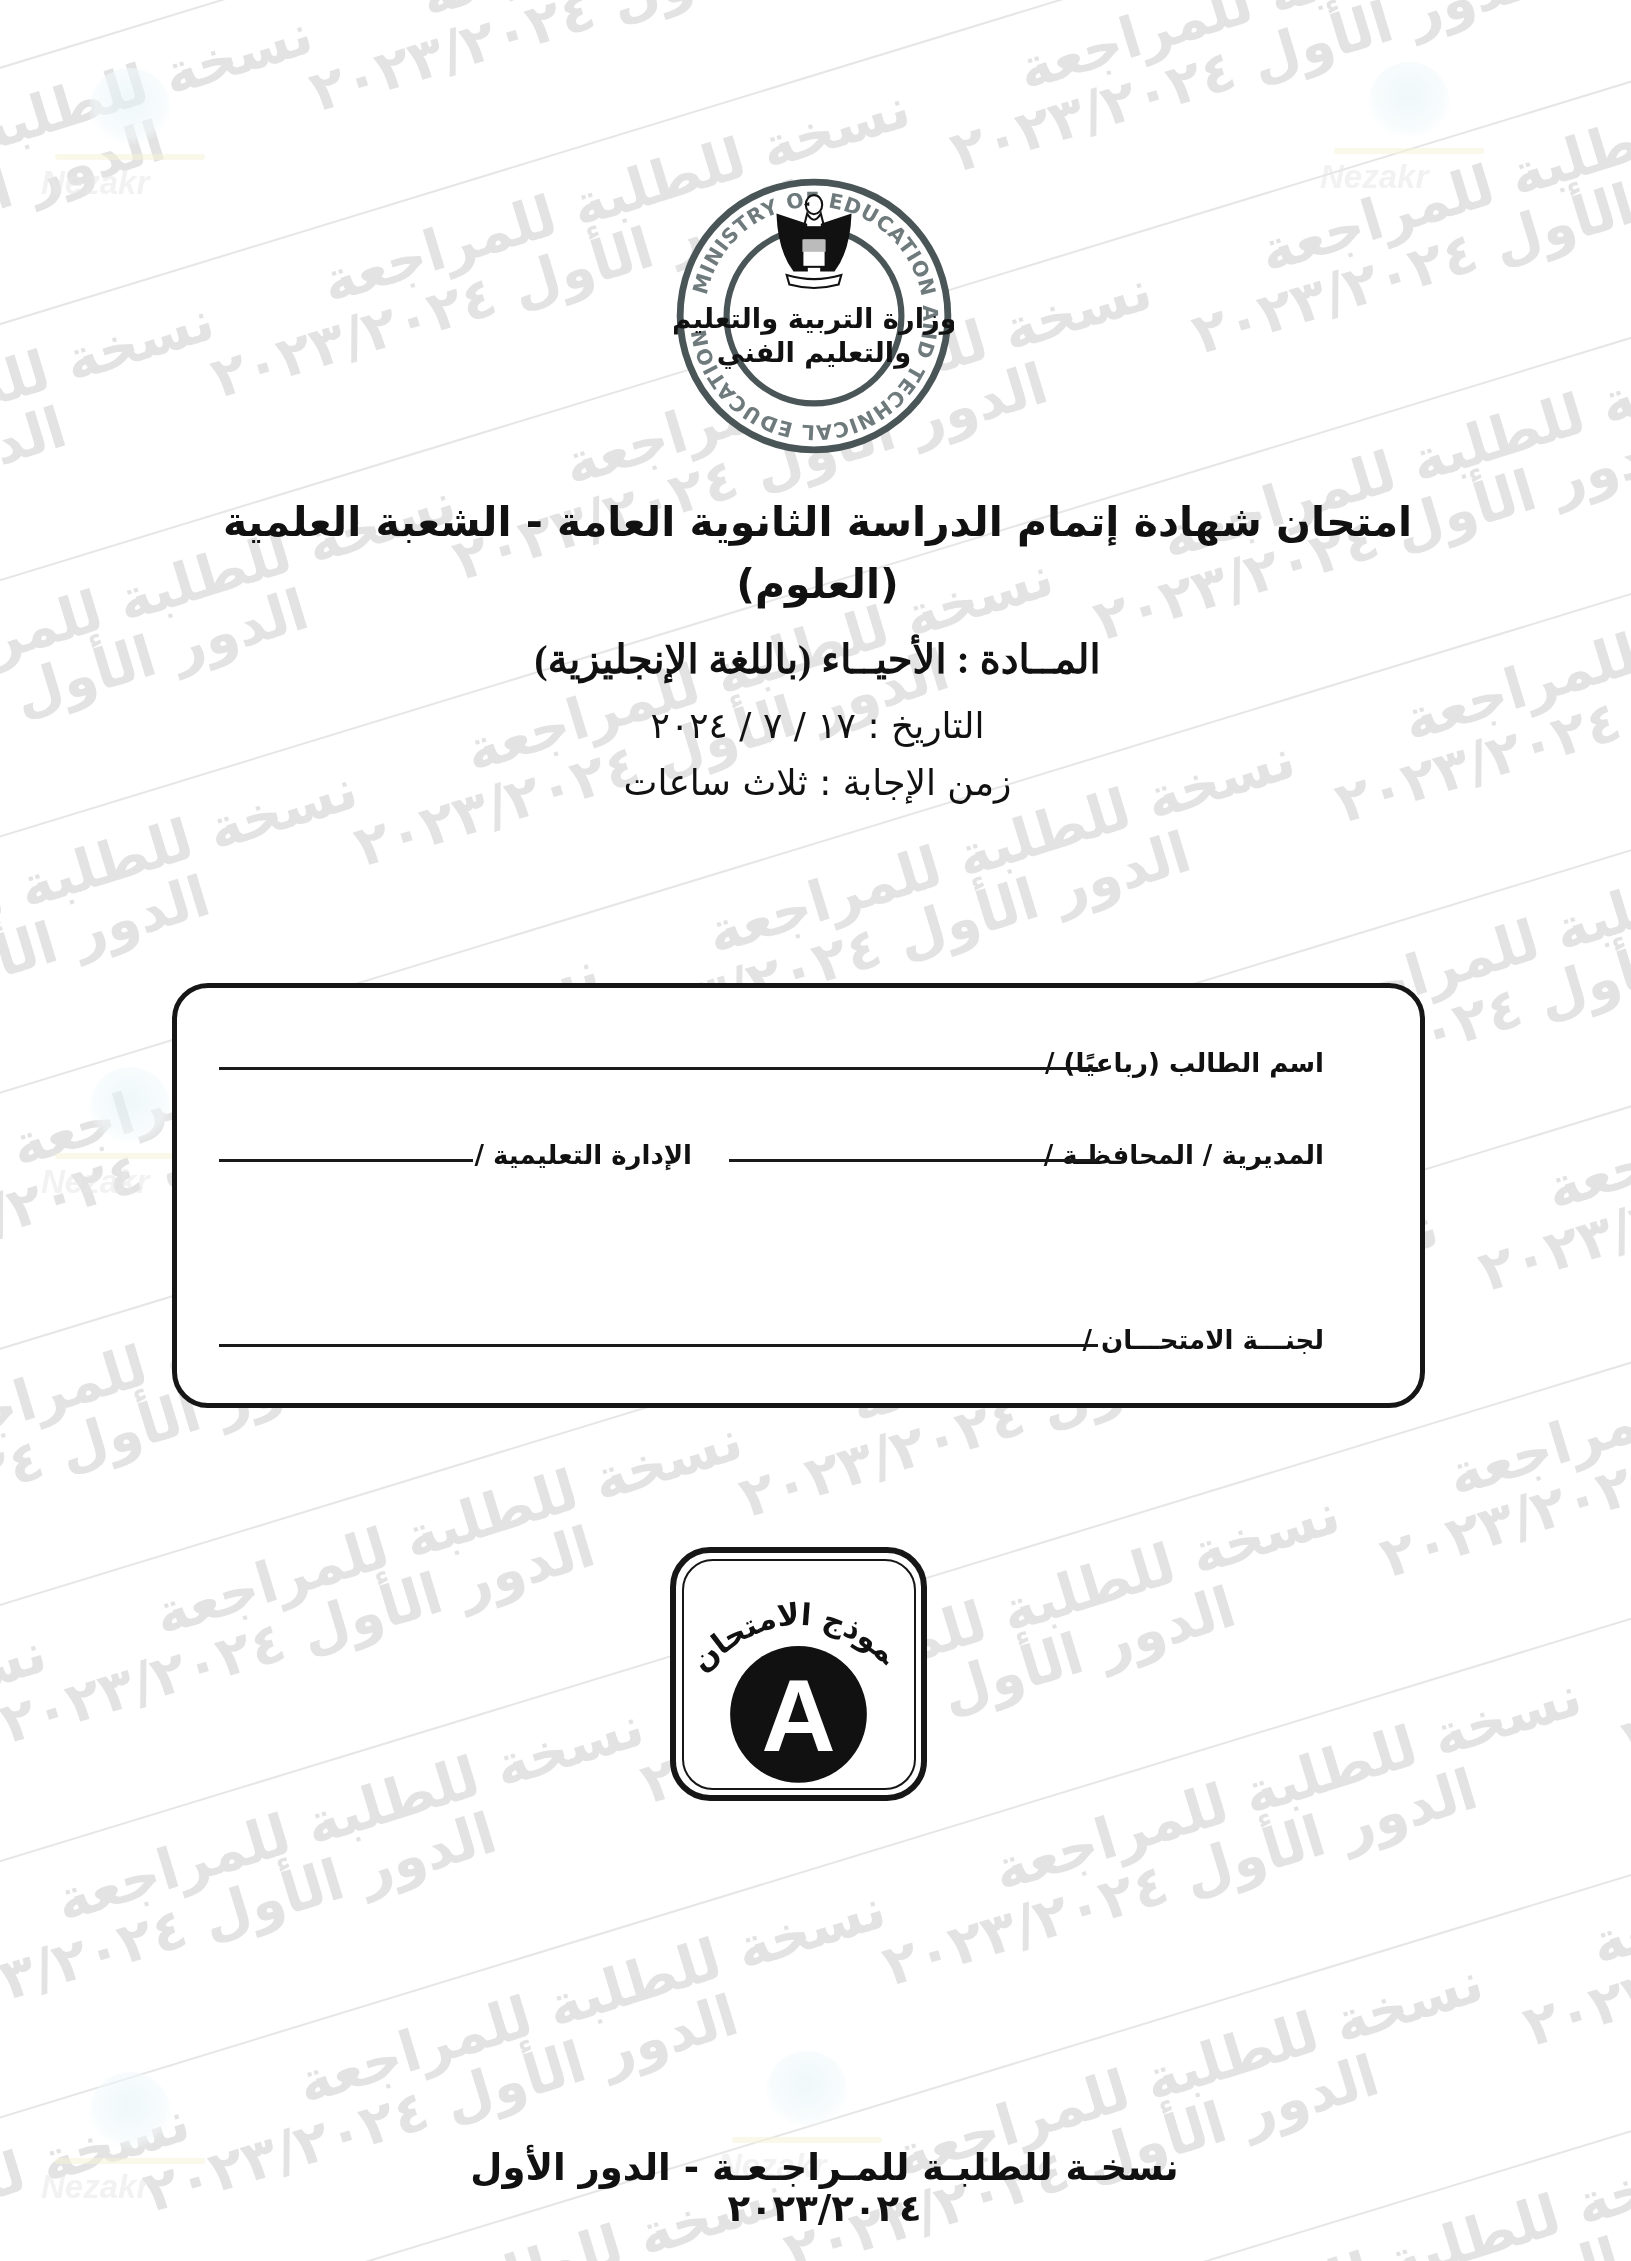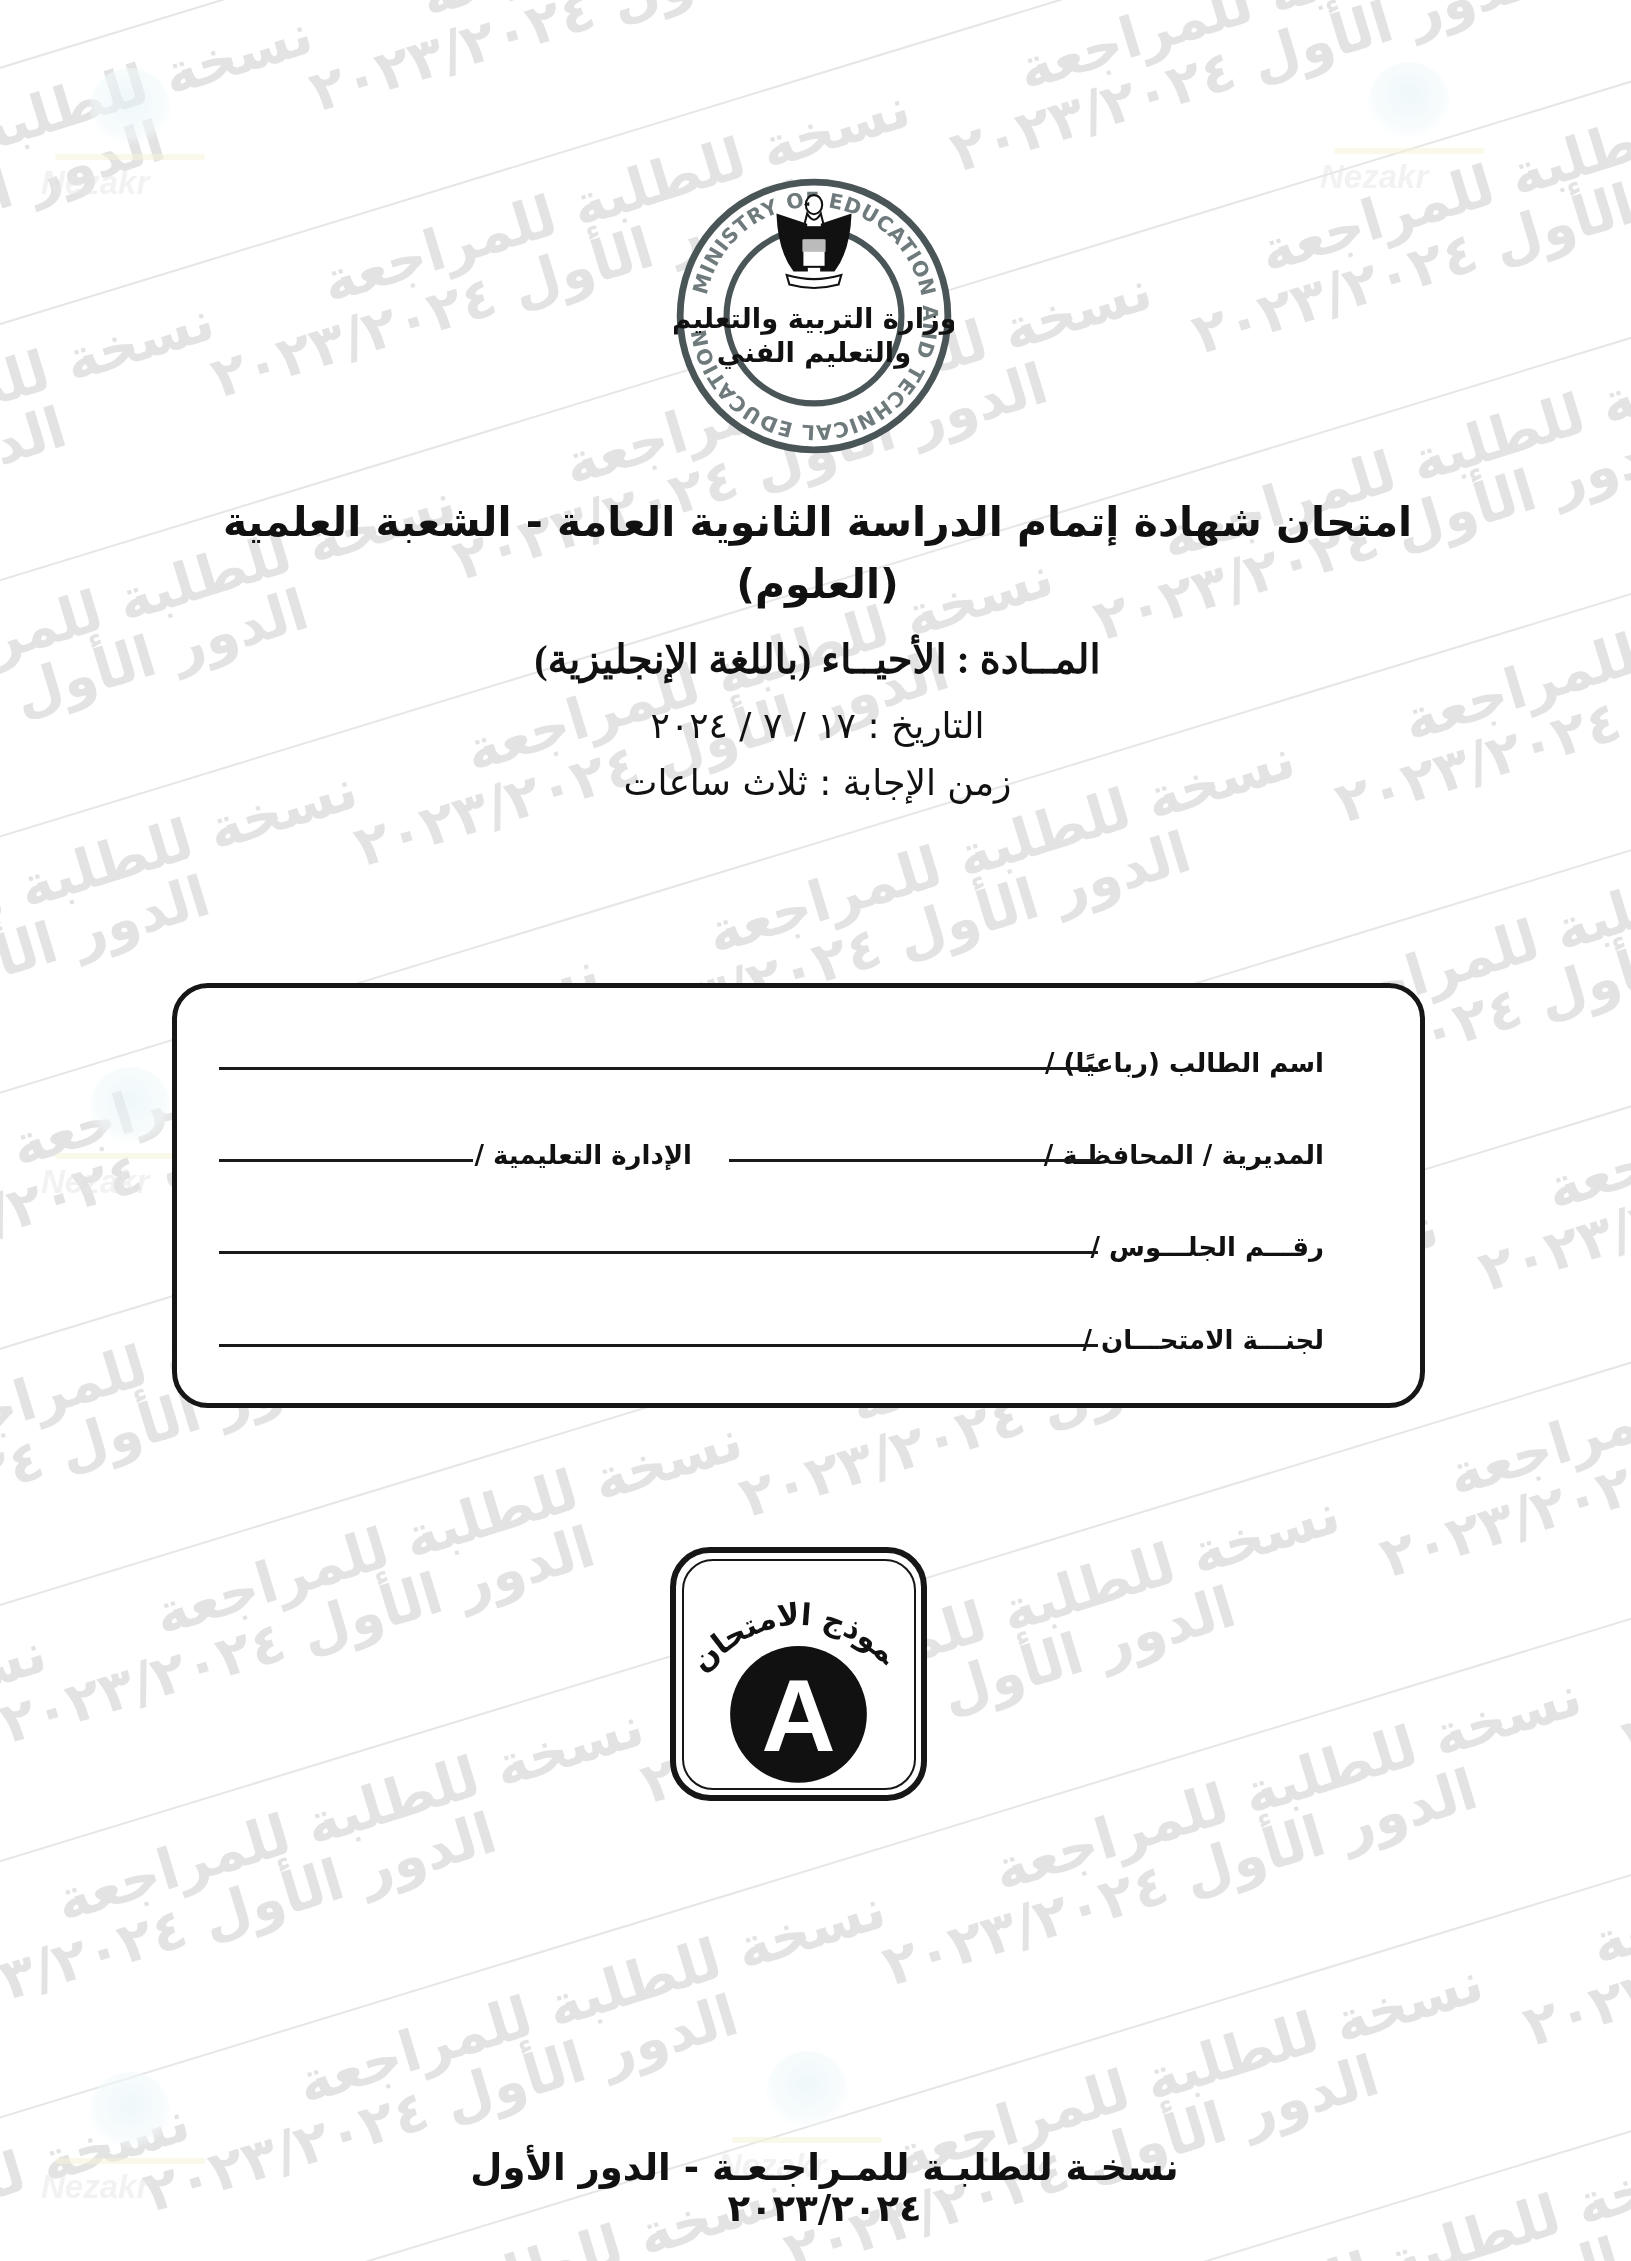--- a/index.html
+++ b/index.html
@@ -191,24 +191,20 @@
       <div class="form-line" style="left:42px; width:879px;"></div>
     </div>
 
     <div class="form-row" style="top:140px;">
       <span class="form-label">المديرية / المحافظـة /</span>
       <div class="form-line" style="left:552px; width:369px;"></div>
       <span class="form-label" style="right:728px;">الإدارة التعليمية /</span>
       <div class="form-line" style="left:42px; width:254px;"></div>
     </div>
 
-    <div class="form-row" style="top:232px;">
-      <span class="form-label">رقـــم الجلـــوس /</span>
-      <div class="form-line" style="left:42px; width:879px;"></div>
-    </div>
 
     <div class="form-row" style="top:325px;">
       <span class="form-label">لجنـــة الامتحـــان /</span>
       <div class="form-line" style="left:42px; width:879px;"></div>
     </div>
   </div>
 
   <div class="model-badge">
     <div class="inner"></div>
     <svg width="245" height="242" viewBox="0 0 358 354">

